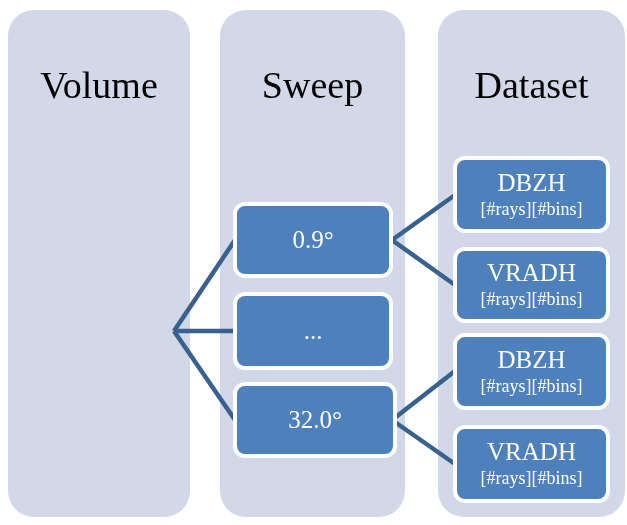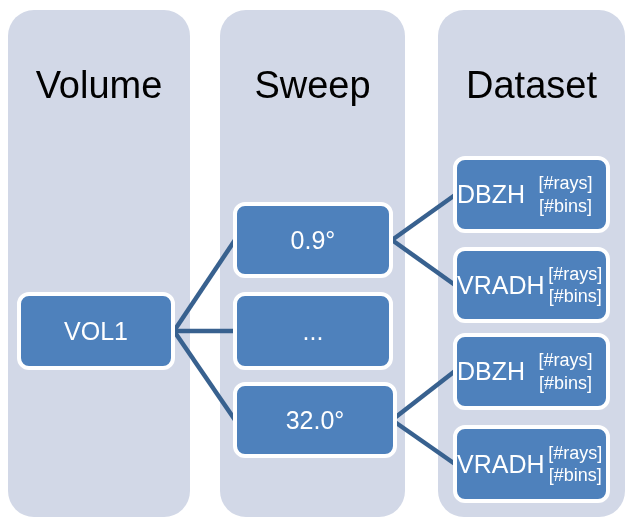--- a/index.html
+++ b/index.html
@@ -9,21 +9,21 @@
     --node-border:#ffffff;
     --node-text:#ffffff;
     --connector:#38618f;
     --title-text:#000000;
   }
   html,body{margin:0;padding:0;background:var(--page-bg);}
   .canvas{
     position:relative;
     width:627px;height:525px;
     background:var(--page-bg);
-    font-family:Liberation Sans, sans-serif;
+    font-family:Liberation Serif, serif;
     overflow:hidden;
   }
   .panel{
     position:absolute;
     top:10px;height:507px;
     background:var(--panel);
     border-radius:26px;
   }
   .panel-volume{left:8px;width:182px;}
   .panel-sweep{left:220px;width:185px;}
@@ -46,24 +46,24 @@
     stroke-width:4.5;
   }
   .node{
     position:absolute;
     box-sizing:border-box;
     background:var(--node);
     border:4px solid var(--node-border);
     border-radius:12px;
     color:var(--node-text);
     display:flex;
-    flex-direction:row;
+    flex-direction:column;
     align-items:center;
     justify-content:center;
-    text-align:center;
+    text-align:right;
   }
   .node .lbl{font-size:25px;line-height:1.15;}
   .node .sub{font-size:18px;line-height:1.25;}
   .node-vol1   {left:17px; top:292px;width:158px;height:78px;}
   .node-sweep1 {left:233px;top:202px;width:160px;height:76px;}
   .node-sweep2 {left:233px;top:292px;width:160px;height:78px;}
   .node-sweep3 {left:233px;top:382px;width:164px;height:76px;}
   .node-data1  {left:453px;top:156px;width:157px;height:77px;}
   .node-data2  {left:453px;top:247px;width:157px;height:76px;}
   .node-data3  {left:453px;top:333px;width:157px;height:77px;}
@@ -87,23 +87,20 @@
   <svg class="connectors" viewBox="0 0 627 525" xmlns="http://www.w3.org/2000/svg">
     <line x1="174" y1="331" x2="235" y2="240"></line>
     <line x1="174" y1="331" x2="235" y2="331"></line>
     <line x1="174" y1="331" x2="235" y2="420"></line>
     <line x1="392" y1="240" x2="455" y2="195"></line>
     <line x1="392" y1="240" x2="455" y2="285"></line>
     <line x1="392" y1="420" x2="455" y2="371"></line>
     <line x1="392" y1="420" x2="455" y2="464"></line>
   </svg>
 
-  <div class="node node-vol1">
-    <span class="lbl">VOL1</span>
-  </div>
 
   <div class="node node-sweep1">
     <span class="lbl">0.9°</span>
   </div>
   <div class="node node-sweep2">
     <span class="lbl">...</span>
   </div>
   <div class="node node-sweep3">
     <span class="lbl">32.0°</span>
   </div>

